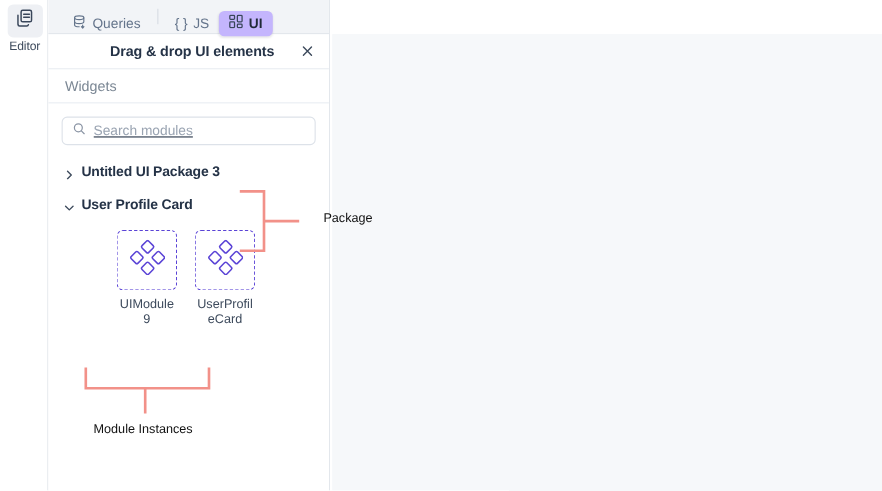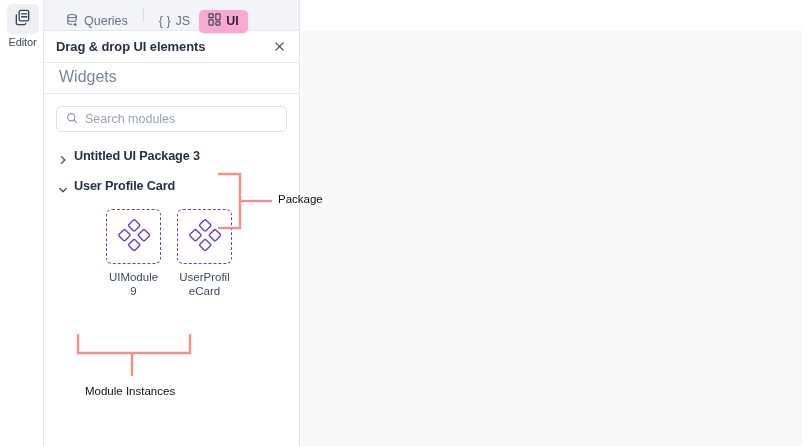--- a/index.html
+++ b/index.html
@@ -67,56 +67,56 @@
     border-bottom: 1px solid #e3e7ec;
   }
   .tab-btn {
     display: flex; align-items: center; gap: 5px;
     height: 23px; padding: 0 9px;
     border-radius: 5px;
     font-size: 12.5px; color: #64748b; font-weight: 400;
     cursor: pointer; white-space: nowrap; margin-top: 12px;
   }
   .tab-btn.active {
-    background: #f9a8d4;
+    background: #c4b5fd;
     color: #1f2937;
     font-weight: 700;
     box-shadow: 0 1px 2px rgba(16,24,40,0.10);
   }
   .tab-sep {
     width: 1px; height: 14px; background: #d7dce3; margin: 0 6px;
   }
   .js-braces { font-size: 12.5px; color: #64748b; }
 
   
   .panel-header {
     height: 32px;
     display: flex; align-items: center; justify-content: space-between;
     padding: 0 12px 0 12px;
     border-bottom: 1px solid #e9edf2;
   }
   .panel-title {
-    font-size: 13px; font-weight: 700; color: #253347; letter-spacing: -0.1px;
+    font-size: 13px; font-weight: 700; color: #253347; letter-spacing: -0.1px; margin-left: 44px;
   }
   .close-btn {
     width: 16px; height: 16px; cursor: pointer;
     display: flex; align-items: center; justify-content: center;
   }
 
   
   .subtabs {
     height: 31px;
     display: flex; align-items: flex-end; gap: 0;
     padding-left: 4px;
     border-bottom: 1px solid #e9edf2;
   }
   .subtab {
     position: relative;
     padding: 0 11px 7px 11px;
-    font-size: 16px; color: #7b8794;
+    font-size: 13px; color: #7b8794;
     cursor: pointer;
   }
   .subtab.active { color: #253347; font-weight: 400; }
   .subtab.active::after {
     content: "";
     position: absolute; left: 8px; right: 8px; bottom: -1px;
     height: 2.5px; background: #e8560f; border-radius: 2px;
   }
 
   
@@ -126,20 +126,21 @@
     height: 26px;
     border: 1px solid #dde2e9; border-radius: 5px;
     padding: 0 9px;
     background: #ffffff;
   }
   .search-input {
     border: none; outline: none; flex: 1;
     font-size: 12.5px; color: #253347;
     font-family: "Liberation Sans", sans-serif;
     background: transparent;
+    text-decoration: underline;
   }
   .search-input::placeholder { color: #9aa4b2; }
 
   
   .tree { padding: 9px 0 0 0; }
   .tree-row {
     display: flex; align-items: center; gap: 6px;
     height: 30px;
     padding-left: 14px;
     cursor: pointer;
@@ -177,21 +178,21 @@
   .anno-layer {
     position: absolute; left: 0; top: 0; width: 802px; height: 446px;
     pointer-events: none;
   }
   .anno-label {
     position: absolute;
     font-size: 11.5px; color: #111111;
     font-family: "Liberation Sans", sans-serif;
     white-space: nowrap;
   }
-  .anno-pkg { left: 278px; top: 193px; }
+  .anno-pkg { left: 294px; top: 193px; }
   .anno-mod { left: 85px; top: 385px; }
 </style>
 </head>
 <body>
 
 <div id="app">
 
   <div class="canvas-top"></div>
   <div class="canvas-body"></div>
   <div class="canvas-divider"></div>

